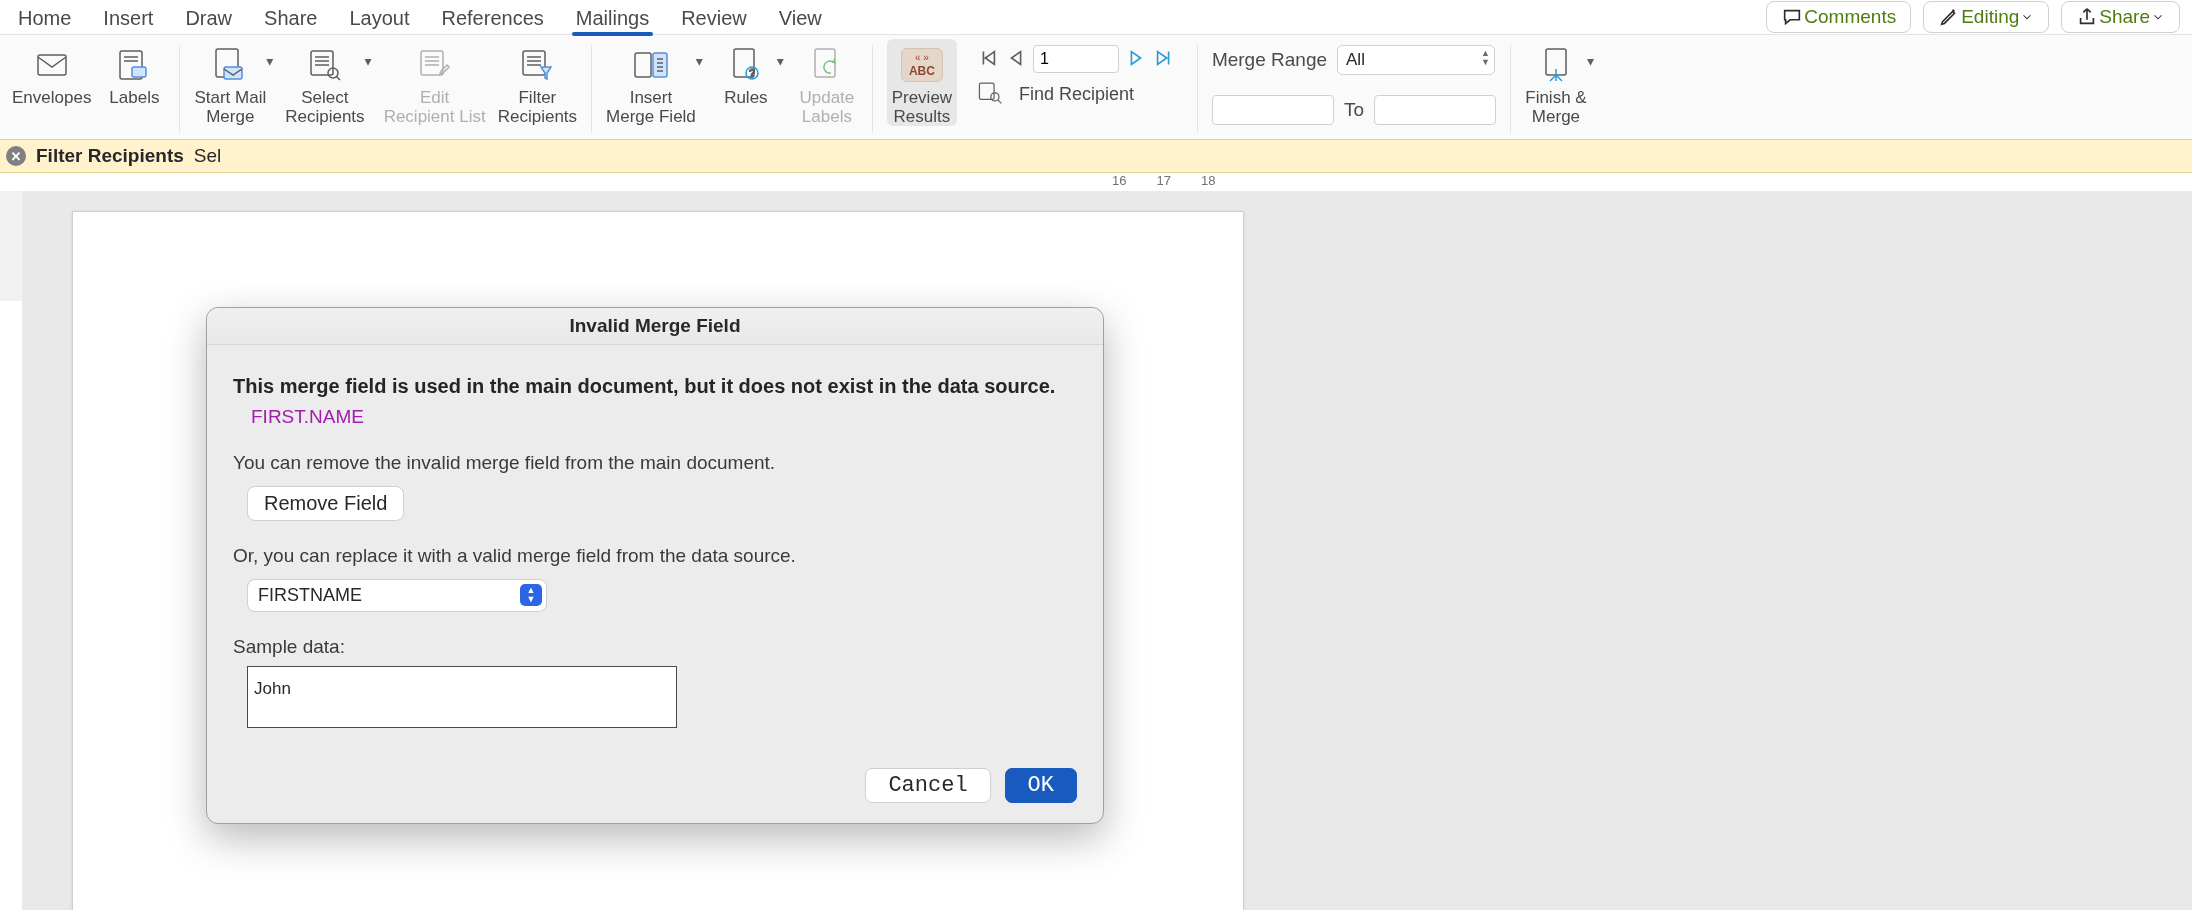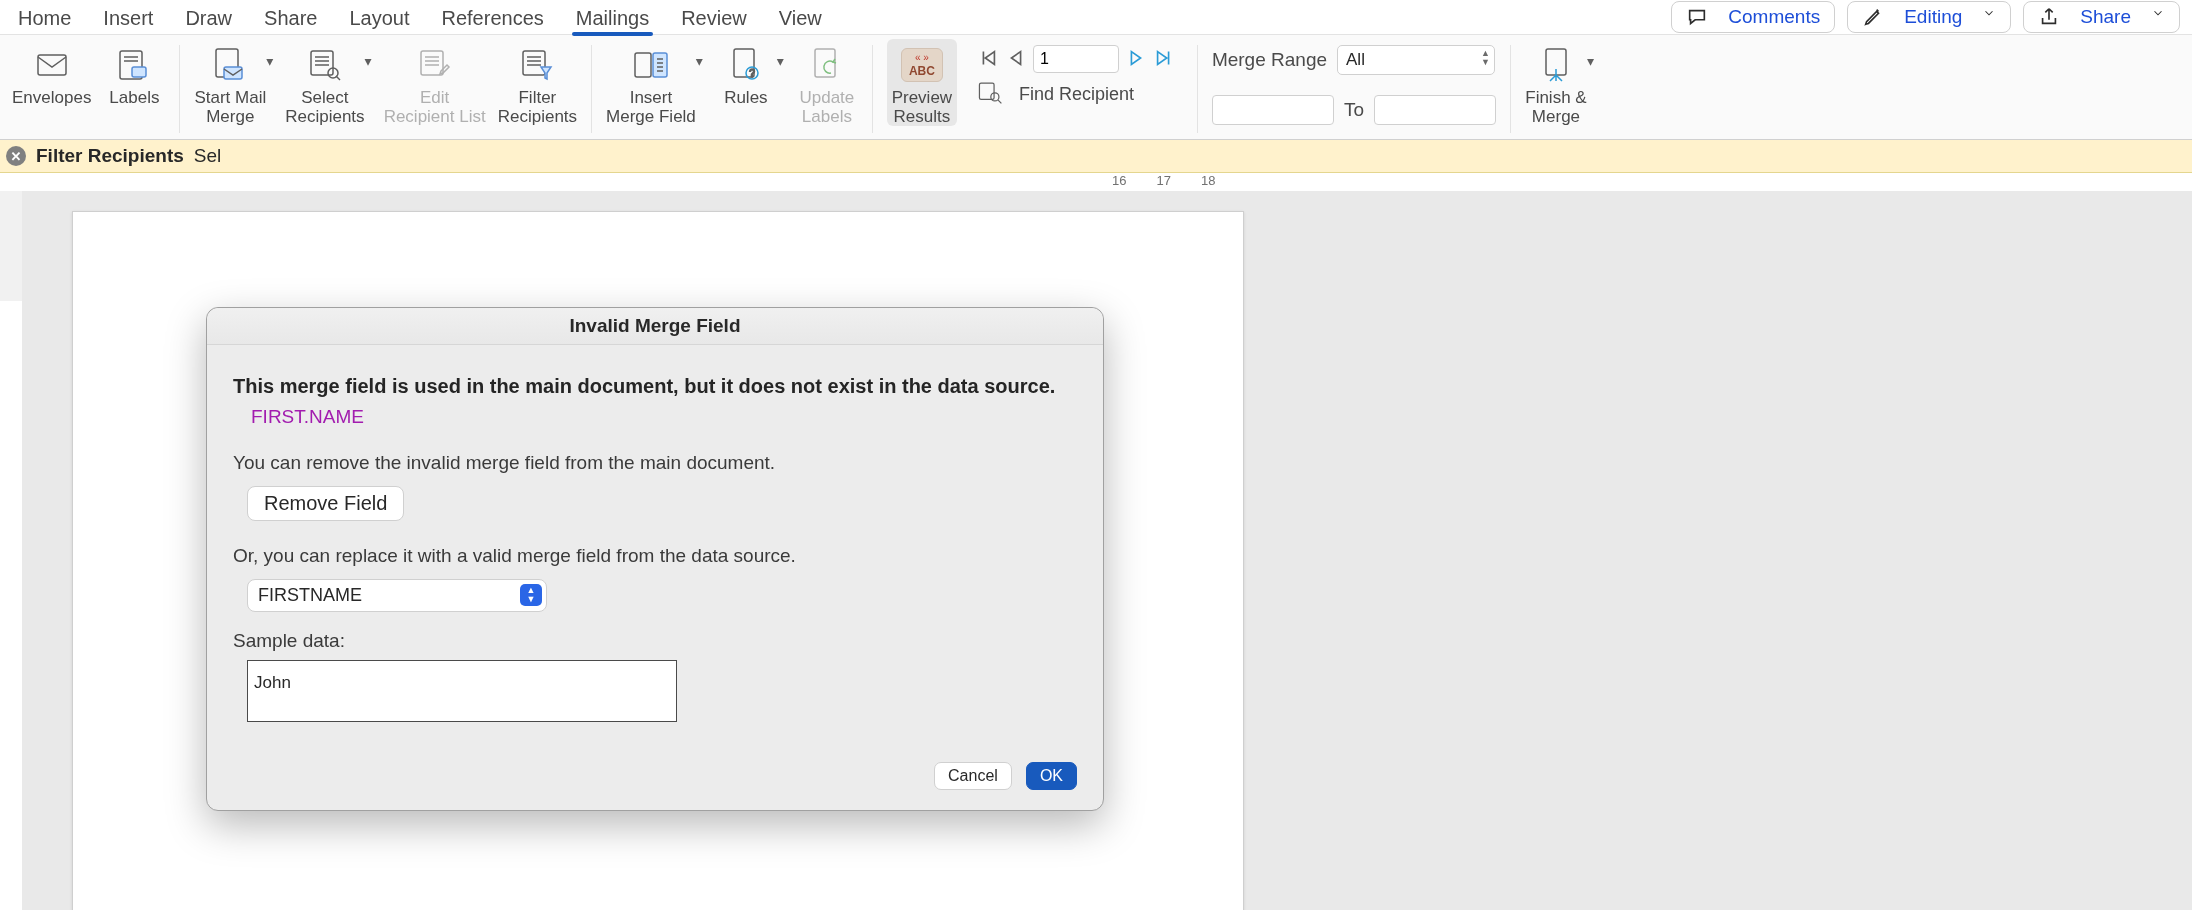--- a/index.html
+++ b/index.html
@@ -18,21 +18,21 @@
     --blue-btn:#185abd;
   }
   html,body{margin:0;padding:0;font-family:-apple-system,BlinkMacSystemFont,"Segoe UI",Helvetica,Arial,sans-serif;font-size:14px;}
   body{width:2192px;height:910px;overflow:hidden;background:var(--canvas-bg);color:#282828;}
   
   .tabs{display:flex;align-items:center;height:34px;padding:0 0 0 2px;border-bottom:1px solid #e3e3e3;}
   .tabs .tab{padding:5px 16px 3px;font-size:20px;color:var(--tab-text);cursor:pointer;position:relative;}
   .tabs .tab.active{color:var(--tab-text);font-weight:500;text-align:right;}
   .tabs .tab.active::after{content:"";position:absolute;left:12px;right:12px;bottom:-3px;height:4px;background:var(--tab-active);border-radius:3px;}
   .tabs .flex-spacer{flex:1;}
-  .titlebtn{display:flex;gap:20px;border:1px solid var(--ribbon-border);border-radius:8px;padding:4px 14px;margin-right:12px;background:#fff;font-size:19px;color:#1d4ed8;}
+  .titlebtn{display:flex;align-items:center;gap:1px;border:1px solid var(--ribbon-border);border-radius:8px;padding:4px 14px;margin-right:12px;background:#fff;font-size:19px;color:#4d7c0f;}
   .titlebtn svg{width:22px;height:22px;stroke:#2d2d2d;fill:none;stroke-width:1.8;}
   .titlebtn .chev{width:14px;height:14px;stroke:#2d2d2d;}
   
   .ribbon{display:flex;align-items:stretch;height:100px;background:var(--ribbon-bg);border-bottom:1px solid var(--ribbon-border);padding:4px 4px 0;}
   .group{display:flex;align-items:flex-start;gap:12px;padding:0 8px;}
   .sep{width:1px;background:#e3e3e3;margin:6px 6px;}
   .biggbtn{display:flex;flex-direction:column;align-items:center;justify-content:flex-start;gap:2px;min-width:62px;padding-top:4px;}
   .biggbtn .iconbox{height:44px;display:flex;align-items:center;justify-content:center;}
   .biggbtn svg{width:40px;height:40px;stroke:#5f5f5f;fill:none;stroke-width:1.5;}
   .biggbtn .lbl{font-size:17px;color:var(--group-text);text-align:center;line-height:1.1;white-space:pre;}
@@ -71,24 +71,24 @@
   .overlay{position:absolute;left:0;top:0;right:0;bottom:0;pointer-events:none;}
   .dialog{position:absolute;left:206px;top:134px;width:896px;background:var(--dialog-bg);border:1px solid var(--dialog-border);border-radius:12px;box-shadow:0 14px 40px rgba(0,0,0,.28);pointer-events:auto;}
   .dialog .dtitle{height:36px;display:flex;align-items:center;justify-content:center;font-size:19px;font-weight:600;border-bottom:1px solid #d6d6d6;background:linear-gradient(#f0f0f0,#e8e8e8);border-radius:12px 12px 0 0;}
   .dialog .dbody{padding:16px 26px 16px;}
   .dbody .strong{font-size:20px;font-weight:700;color:#252525;margin:14px 0 8px;}
   .dbody .field-name{font-size:19px;color:#a21caf;padding-left:18px;margin-bottom:24px;}
   .dbody .para{font-size:19px;color:#3a3a3a;margin:10px 0 10px;}
   .pillbtn{display:inline-block;background:#fff;border:1px solid var(--ribbon-border);border-radius:8px;padding:5px 16px;font-size:20px;margin:2px 0 14px 14px;}
   .select-box{position:relative;display:inline-block;background:#fff;border:1px solid var(--ribbon-border);border-radius:8px;width:278px;padding:5px 10px;font-size:18px;margin:2px 0 18px 14px;}
   .select-box .stepper{position:absolute;right:4px;top:4px;width:22px;height:22px;border-radius:5px;background:#2a66e6;display:flex;flex-direction:column;align-items:center;justify-content:center;color:#fff;font-size:9px;line-height:9px;}
-  .sample-label{font-size:19px;color:#3a3a3a;margin:0 0 8px;}
+  .sample-label{font-size:19px;color:#3a3a3a;margin:6px 0 8px;}
   .sample-box{border:1.5px solid #4a4a4a;background:#fff;width:416px;height:48px;margin:0 0 24px 14px;padding:12px 6px 0;font-size:17px;}
   .dbuttons{display:flex;justify-content:flex-end;gap:14px;padding:0 26px 20px;}
-  .btn{border-radius:7px;padding:4px 13px;font-size:16px;border:1px solid var(--ribbon-border);background:#fff;}
+  .btn{border-radius:7px;padding:4px 22px;font-size:22px;border:1px solid var(--ribbon-border);background:#fff;font-family:Liberation Mono, monospace;}
   .btn.primary{background:var(--blue-btn);color:#fff;border-color:var(--blue-btn);}
   
   .abc-swatch{width:40px;height:32px;border-radius:6px;background:#e4d6c8;border:1px solid #d2c2b3;display:flex;flex-direction:column;align-items:center;justify-content:center;gap:1px;}
   .abc-swatch .arrows{font-size:10px;line-height:10px;color:#c0392b;}
   .abc-swatch .txt{font-size:12px;font-weight:600;color:#904830;}
 </style>
 </head>
 <body>
 
 <div class="tabs">

